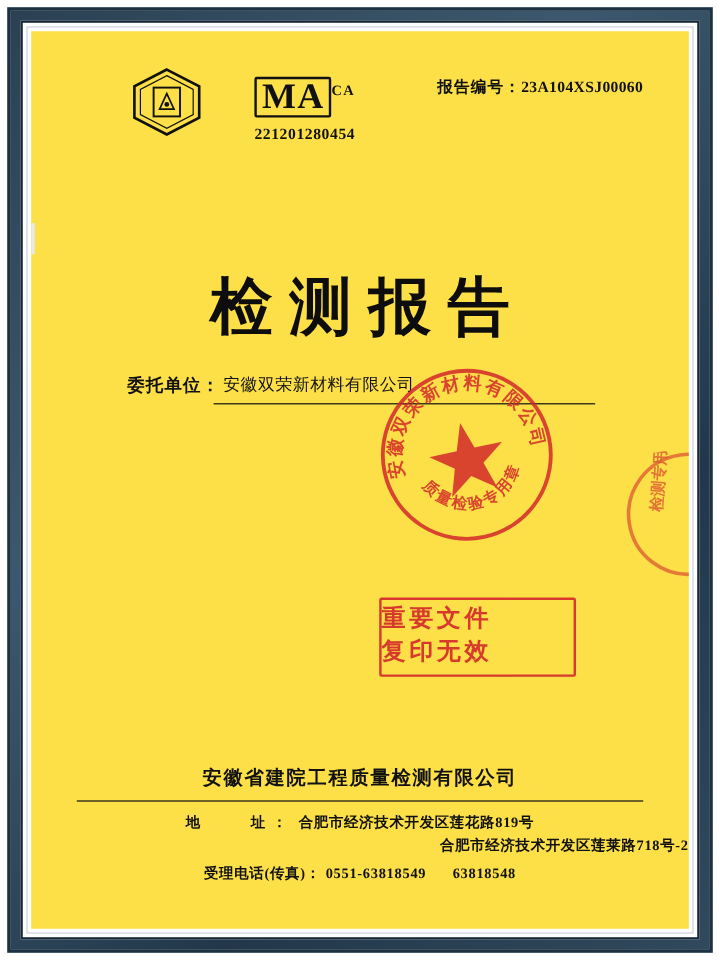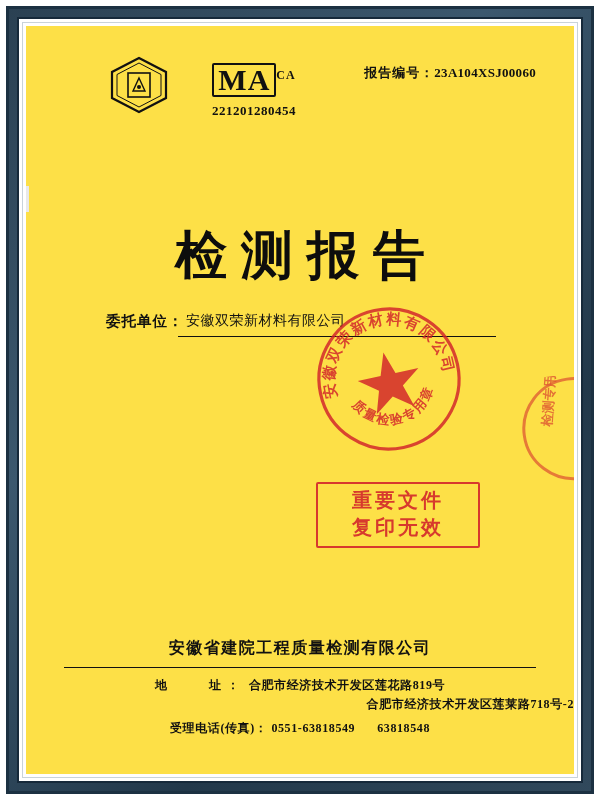--- a/index.html
+++ b/index.html
@@ -216,27 +216,26 @@
     top: 350px;
     width: 90px;
     height: 110px;
     opacity: 0.72;
     transform: rotate(-8deg);
   }
 
   .seal-rect {
     position: absolute;
     left: 290px;
-    top: 456px;
+    top: 472px;
     width: 160px;
     height: 62px;
     border: 2.5px solid #d2232a;
     border-radius: 2px;
     color: #d2232a;
-    text-align: center;
     opacity: 0.88;
   }
   .seal-rect .l1, .seal-rect .l2 {
     font-family: "Liberation Serif", serif;
     font-weight: bold;
     font-size: 20px;
     letter-spacing: 3px;
     line-height: 27px;
   }
   .seal-rect .l1 { margin-top: 3px; }

